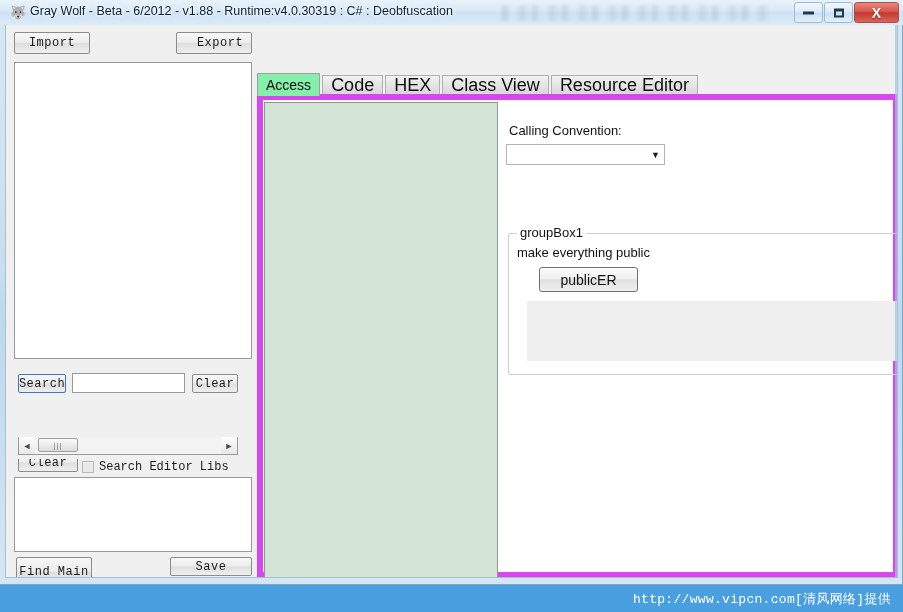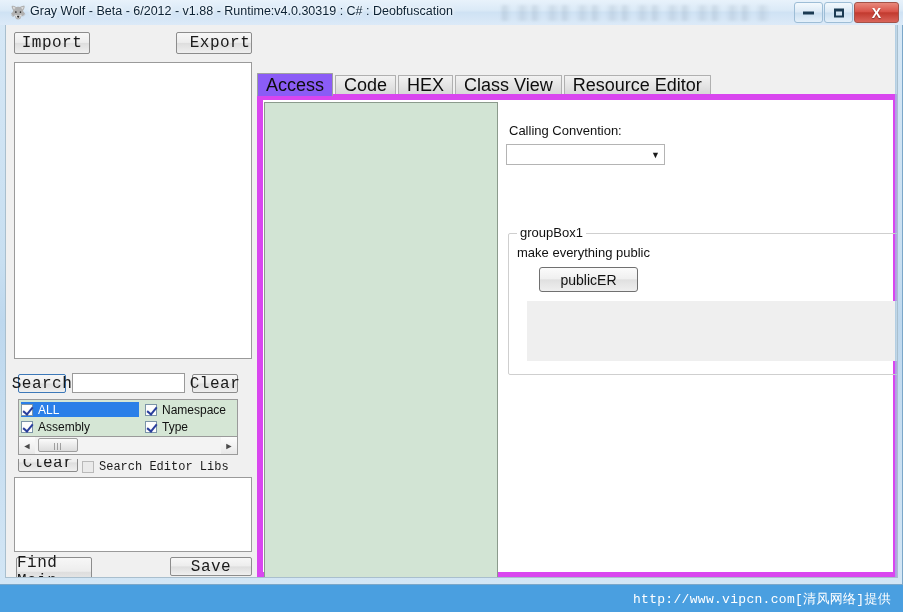--- a/index.html
+++ b/index.html
@@ -90,21 +90,21 @@
     position: absolute; left: 0px; top: 0px; width: 247px; height: 553px;
     background: #f0f0f0;
   }
 
   .btn {
     position: absolute;
     background: linear-gradient(180deg,#f7f7f7 0%,#ededed 47%,#dedede 52%,#efefef 100%);
     border: 1px solid #8c8c8c;
     border-radius: 2px;
     font-family: "Liberation Mono", monospace;
-    font-size: 16px;
+    font-size: 12px;
     color: #1a1a1a;
     display: flex; align-items: center; justify-content: center;
     letter-spacing: .5px;
     cursor: default;
   }
 
   .listbox {
     position: absolute;
     background: #ffffff;
     border: 1px solid #9a9a9a;
@@ -207,23 +207,23 @@
     border-bottom: none;
     margin-right: 2px;
     padding: 0 8px;
     display: flex; align-items: center;
     font-size: 18px; color: #0d0d0d;
     border-radius: 1px 1px 0 0;
     cursor: default;
   }
   .tab.active {
     height: 23px;
-    background: #8b5cf6;
+    background: #86efac;
     border-color: #a0a0a0;
-    font-size: 18px;
+    font-size: 14px;
     margin-bottom: -1px;
     z-index: 3;
   }
   .tabpage {
     position: absolute; left: 4px; top: 48px; width: 642px; height: 484px;
     background: #ffffff;
     border: 6px solid #d946ef;
   }
 
   .green-panel {
@@ -340,38 +340,20 @@
         <div class="btn" style="left:170px; top:7px; width:76px; height:22px;padding-left:12px;">Export</div>
 
         <div class="listbox" style="left:8px; top:37px; width:238px; height:297px;"></div>
 
         <div class="btn" style="left:12px; top:349px; width:48px; height:19px; border-color:#3c78b8;">Search</div>
 
         <input class="textinput" style="left: 66px; top: 348px; width: 113px; height: 20px;" value="" placeholder="">
 
         <div class="btn" style="left:186px; top:349px; width:46px; height:19px;">Clear</div>
 
-        <div class="checklist" style="left:12px; top:374px; width:220px; height:38px;">
-          <div class="cl-item sel" style="left:2px; top:2px; width:118px;">
-            <span class="cbox checked"></span>
-            <span>ALL</span>
-          </div>
-          <div class="cl-item" style="left:126px; top:2px; width:92px;">
-            <span class="cbox checked"></span>
-            <span>Namespace</span>
-          </div>
-          <div class="cl-item" style="left:2px; top:19px; width:118px;">
-            <span class="cbox checked"></span>
-            <span>Assembly</span>
-          </div>
-          <div class="cl-item" style="left:126px; top:19px; width:92px;">
-            <span class="cbox checked"></span>
-            <span>Type</span>
-          </div>
-        </div>
 
         <div class="hscroll" style="left:12px; top:412px; width:220px; height:18px;">
           <div class="hs-arrow">◄</div>
           <div class="hs-track">
             <div class="hs-thumb">|||</div>
           </div>
           <div class="hs-arrow">►</div>
         </div>
 
         <div class="clipped-btn" style="left:12px; top:434px; width:60px; height:13px;">

